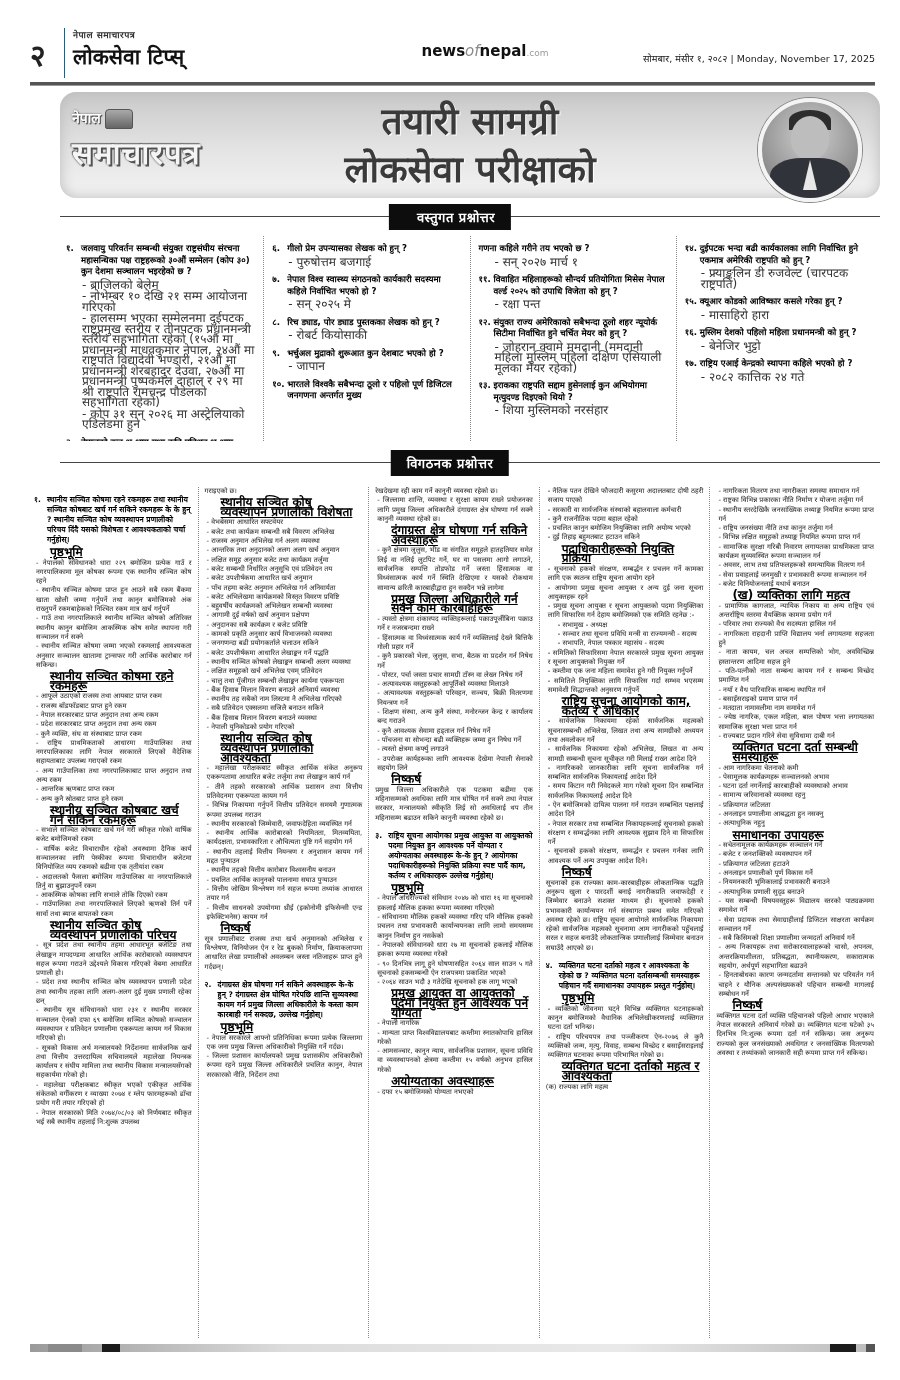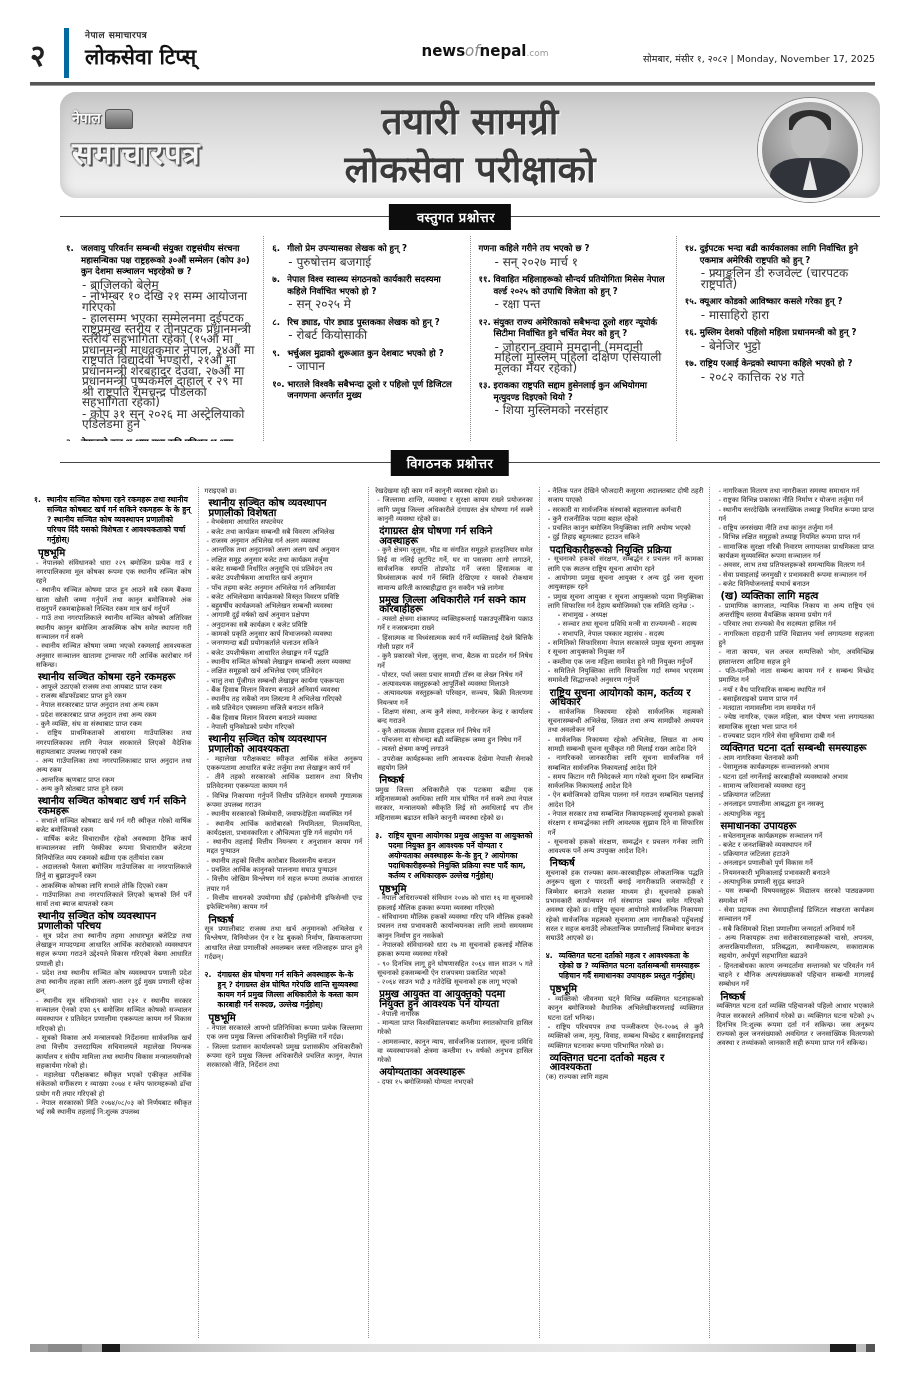--- a/index.html
+++ b/index.html
@@ -4,21 +4,21 @@
 <style>
   html,body{margin:0;padding:0;}
   body{
     width:900px;height:1380px;position:relative;background:#fff;
     font-family:"DejaVu Sans","Liberation Sans",sans-serif;color:#1a1a1a;
     overflow:hidden;
   }
   
   .page-head{position:absolute;left:30px;top:28px;width:845px;height:50px;}
   .page-num{position:absolute;left:0;top:6px;font-size:30px;font-weight:bold;color:#222;}
-  .brand-block{position:absolute;left:34px;top:0;border-left:5px solid #0369a1;padding-left:16px;height:50px;}
+  .brand-block{position:absolute;left:34px;top:0;border-left:1px solid #0369a1;padding-left:8px;height:50px;}
   .brand-top{font-size:9px;font-weight:bold;color:#333;letter-spacing:.5px;}
   .brand-main{font-size:21px;font-weight:bold;color:#111;margin-top:1px;}
   .center-logo{position:absolute;left:355px;top:14px;width:200px;text-align:center;font-size:15px;color:#111;}
   .center-logo .lg-light{color:#8a8a8a;font-style:italic;font-weight:normal;}
   .center-logo .lg-bold{font-weight:bold;}
   .center-logo .lg-com{font-size:9px;color:#999;}
   .date-line{position:absolute;right:0;top:24px;font-size:9.5px;color:#222;}
   .head-rule{position:absolute;left:30px;top:82px;width:845px;height:3px;background:#555;border-bottom:1px solid #999;}
   
   .banner{position:absolute;left:60px;top:92px;width:820px;height:106px;border-radius:16px;
@@ -51,21 +51,21 @@
   .ocol:last-child{border-right:none;}
   .oq{display:flex;margin:7px 0 2px 0;font-weight:bold;font-size:8.6px;line-height:11.5px;color:#000;}
   .oqn{flex:0 0 15px;}
   .oans{font-size:12px;line-height:10.5px;color:#333;margin:0 0 1px 16px;}
   
   .subj-grid{position:absolute;left:28px;top:487px;width:852px;height:851px;display:flex;overflow:hidden;}
   .scol{flex:1;border-right:1px dotted #8a8a8a;padding:0 6px;overflow:hidden;}
   .scol:last-child{border-right:none;}
   .sq{display:flex;font-weight:bold;font-size:7.6px;line-height:10px;color:#000;margin:8px 0 3px 0;}
   .sqn{flex:0 0 13px;}
-  .sh{font-weight:bold;font-size:10px;line-height:9.6px;color:#000;margin:2px 0 1px 4px;}
+  .sh{font-weight:bold;font-size:12px;line-height:9.6px;color:#000;margin:2px 0 1px 16px;text-decoration:underline;}
   .sb{font-size:6.9px;line-height:9.3px;color:#222;margin-left:2px;text-align:justify;}
   .ss{font-size:6.9px;line-height:9.3px;color:#222;margin-left:12px;}
   .sp{font-size:6.9px;line-height:9.3px;color:#222;text-align:justify;}
   
   .bottom-bar{position:absolute;left:30px;top:1344px;width:845px;height:8px;
     background:linear-gradient(90deg,#9a9a9a,#dcdcdc 30%,#e9e9e9 70%,#bdbdbd);}
   .bb-dark{position:absolute;top:0;height:8px;background:#1c1c1c;}
 </style>
 </head>
 <body>

